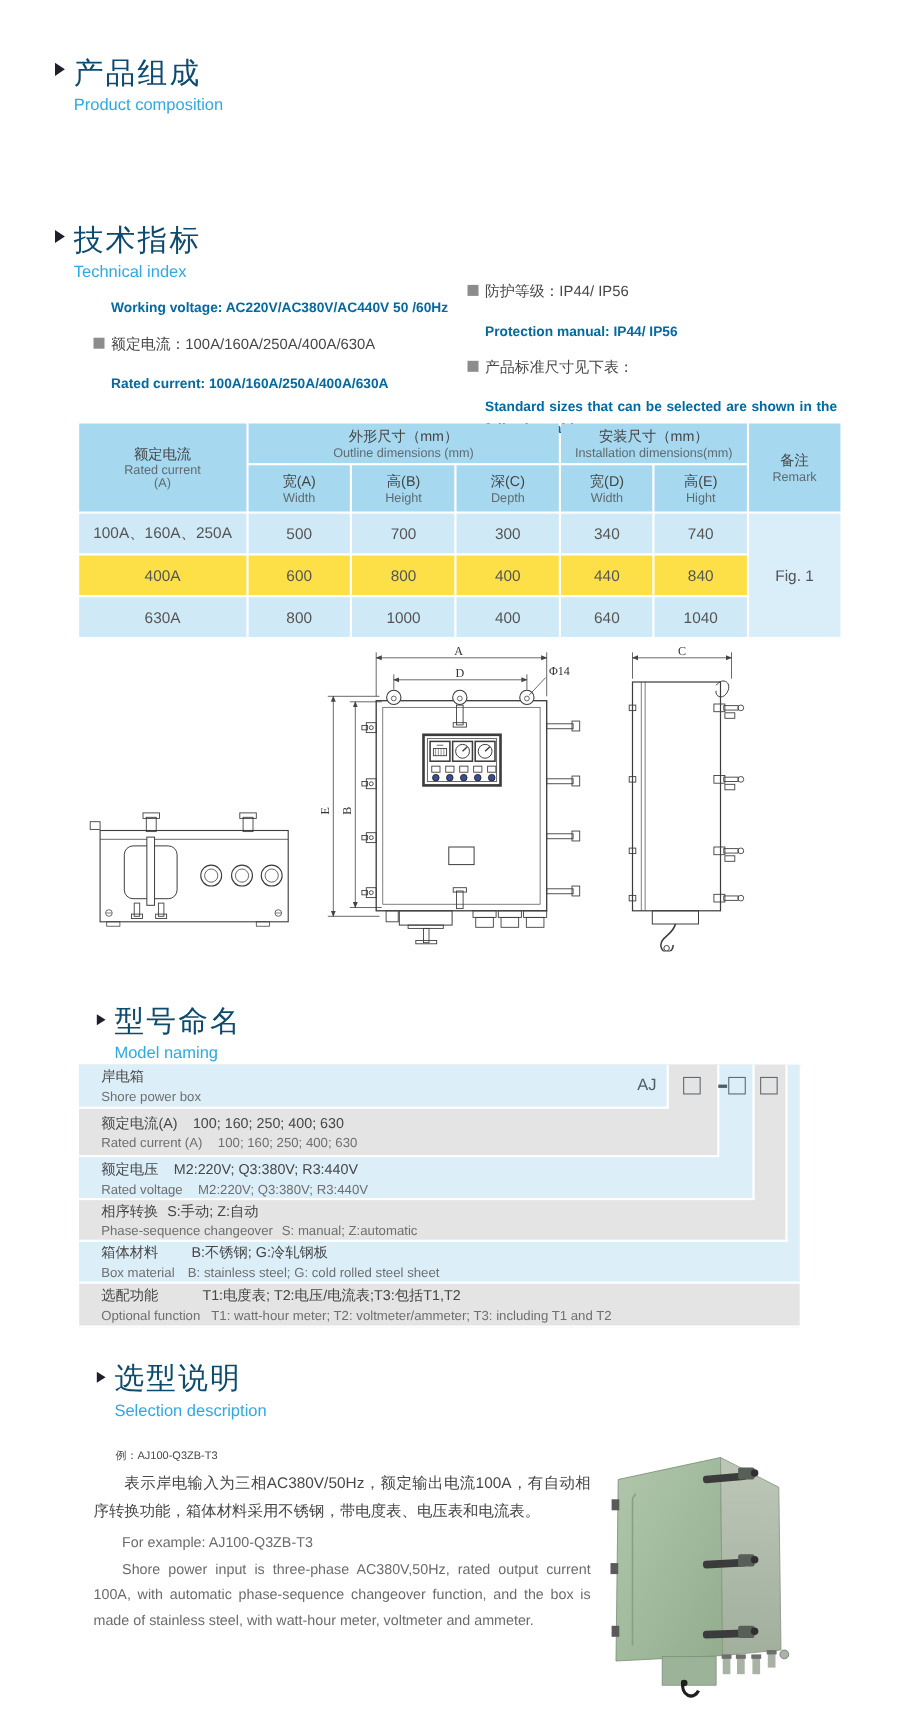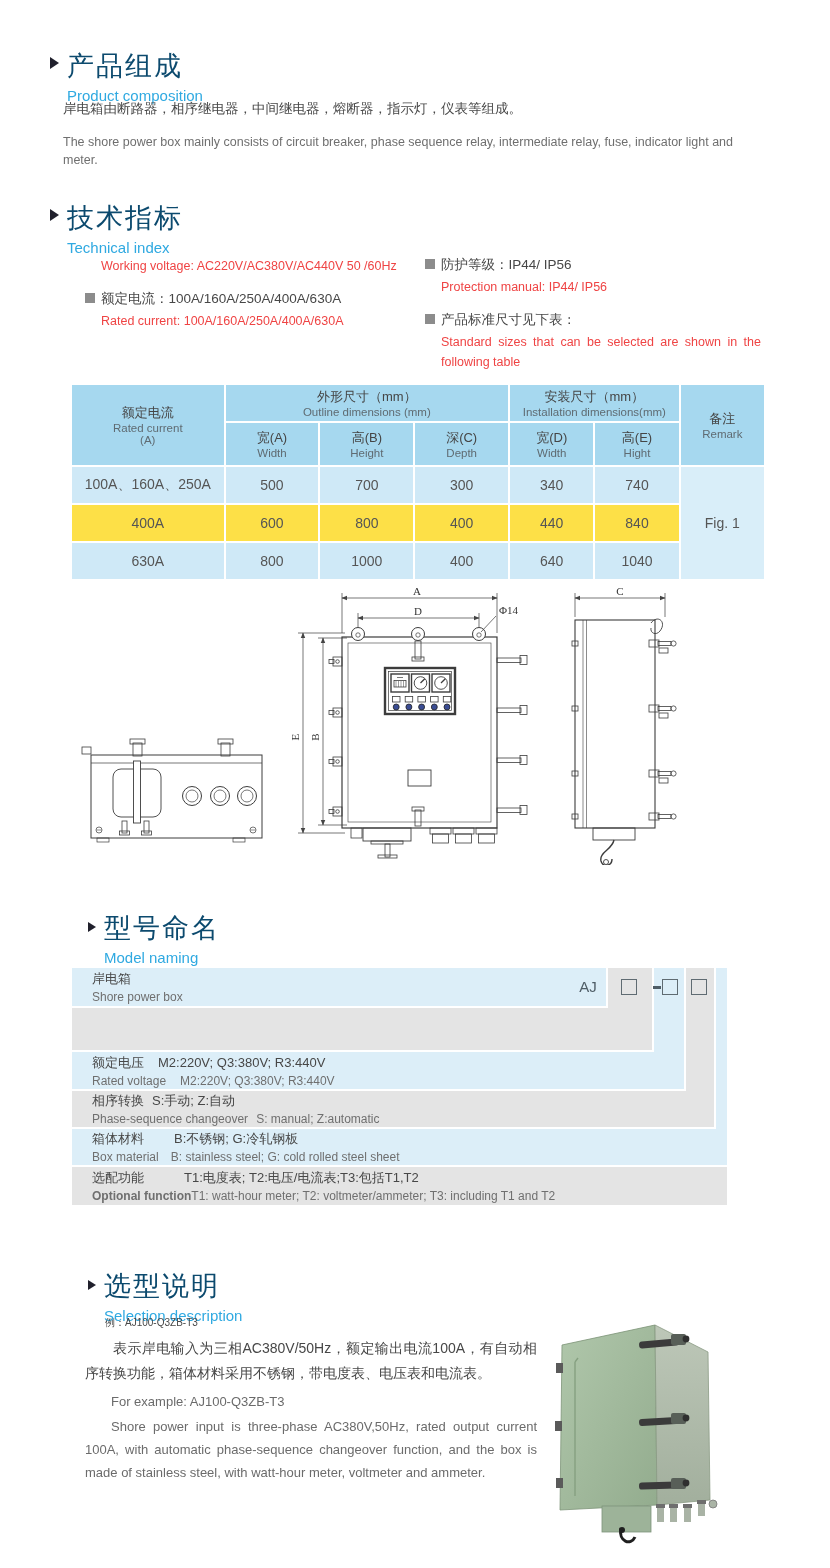--- a/index.html
+++ b/index.html
@@ -16,21 +16,21 @@
   .t-cn{font-size:13.5px;color:#474747;}
   .t-en{font-size:12.5px;color:#6f6f6f;}
   
   .pc-body{position:absolute;left:63px;top:100px;width:700px;}
   .pc-body .t-cn{display:block;margin-bottom:14px;}
   
   .spec-col{position:absolute;width:352px;}
   .spec-item{margin-bottom:13px;}
   .sq{display:inline-block;width:10px;height:10px;background:#8c8c8c;margin-right:6px;}
   .spec-cn{font-size:13.5px;color:#474747;line-height:1.55;}
-  .spec-en{font-size:12.5px;color:#ef4444;margin-left:16px;line-height:1.6;margin-top:1px;text-align:justify;}
+  .spec-en{font-size:12.5px;color:#0369a1;margin-left:16px;line-height:1.6;margin-top:15px;text-align:justify;font-weight:bold;}
   
   table.dim{position:absolute;left:70px;top:383px;width:696px;border-collapse:separate;border-spacing:2px;table-layout:fixed;}
   table.dim td{text-align:center;vertical-align:middle;padding:2px;}
   .th-bg{background:#a6d8ef;}
   .r1-bg{background:#cfe9f7;}
   .r2-bg{background:#fde047;}
   .rm-bg{background:#d9eef9;}
   .th-cn{font-size:13px;color:#454545;}
   .th-en{font-size:11.5px;color:#5f6b72;}
   .cell-v{font-size:14px;color:#555;}
@@ -59,24 +59,20 @@
   .photo{position:absolute;left:545px;top:1300px;}
 </style>
 </head>
 <body>
 
 <div class="page">
 
   <div class="sec-head" style="left:50px;top:48px;">
     <div><span class="tri"></span><span class="h-cn">产品组成</span></div>
     <div class="h-en">Product composition</div>
-  </div>
-  <div class="pc-body">
-    <span class="t-cn">岸电箱由断路器，相序继电器，中间继电器，熔断器，指示灯，仪表等组成。</span>
-    <span class="t-en">The shore power box mainly consists of circuit breaker, phase sequence relay, intermediate relay, fuse, indicator light and meter.</span>
   </div>
 
   <div class="sec-head" style="left:50px;top:200px;">
     <div><span class="tri"></span><span class="h-cn">技术指标</span></div>
     <div class="h-en">Technical index</div>
   </div>
 
   <div class="spec-col" style="left:85px;top:255px;">
     <div class="spec-item">
       <div class="spec-en">Working voltage: AC220V/AC380V/AC440V 50 /60Hz</div>
@@ -379,39 +375,43 @@
     <div class="code-prefix">AJ</div>
     <div class="code-box" style="left:549px;"></div>
     <div class="code-dash" style="left:581px;"></div>
     <div class="code-box" style="left:590px;"></div>
     <div class="code-box" style="left:619px;"></div>
 
     <div class="nrow" style="top:0;height:38px;width:530px;">
       <div class="cnline">岸电箱</div>
       <div class="enline">Shore power box</div>
     </div>
+    <div class="nrow" style="top:40px;height:42px;width:576px;">
+      <div class="cnline"><span class="nlabel">额定电流(A)</span><span>100; 160; 250; 400; 630</span></div>
+      <div class="enline"><span class="nlabel">Rated current (A)</span><span>100; 160; 250; 400; 630</span></div>
+    </div>
     <div class="nrow" style="top:84px;height:37px;width:608px;">
       <div class="cnline"><span class="nlabel">额定电压</span><span>M2:220V;  Q3:380V;  R3:440V</span></div>
       <div class="enline"><span class="nlabel">Rated voltage</span><span>M2:220V;  Q3:380V;  R3:440V</span></div>
     </div>
     <div class="nrow" style="top:123px;height:36px;width:638px;">
       <div class="cnline"><span class="nlabel" style="margin-right:8px;">相序转换</span><span>S:手动; Z:自动</span></div>
       <div class="enline"><span class="nlabel" style="margin-right:8px;">Phase-sequence changeover</span><span>S: manual;  Z:automatic</span></div>
     </div>
     <div class="nrow" style="top:161px;height:36px;width:650px;">
       <div class="cnline"><span class="nlabel" style="margin-right:30px;">箱体材料</span><span>B:不锈钢;  G:冷轧钢板</span></div>
       <div class="enline"><span class="nlabel" style="margin-right:12px;">Box material</span><span>B: stainless steel; G: cold rolled steel sheet</span></div>
     </div>
     <div class="nrow" style="top:199px;height:38px;width:650px;">
       <div class="cnline"><span class="nlabel" style="margin-right:40px;">选配功能</span><span>T1:电度表;  T2:电压/电流表;T3:包括T1,T2</span></div>
-      <div class="enline"><span class="nlabel" style="margin-right:0;font-weight:bold;">Optional function</span><span>T1: watt-hour meter; T2: voltmeter/ammeter; T3: including T1 and T2</span></div>
-    </div>
-  </div>
-
-  <div class="sec-head" style="left:88px;top:1268px;">
+      <div class="enline"><span class="nlabel" style="margin-right:10px;">Optional function</span><span>T1: watt-hour meter; T2: voltmeter/ammeter; T3: including T1 and T2</span></div>
+    </div>
+  </div>
+
+  <div class="sec-head" style="left:88px;top:1235px;">
     <div><span class="tri sm"></span><span class="h-cn">选型说明</span></div>
     <div class="h-en" style="margin-left:16px;">Selection description</div>
   </div>
 
   <div class="sel-body">
     <div class="sel-line">例：AJ100-Q3ZB-T3</div>
     <div class="sel-p-cn">表示岸电输入为三相AC380V/50Hz，额定输出电流100A，有自动相序转换功能，箱体材料采用不锈钢，带电度表、电压表和电流表。</div>
     <div class="sel-line-en">For example: AJ100-Q3ZB-T3</div>
     <div class="sel-p-en">Shore power input is three-phase AC380V,50Hz, rated output current 100A, with automatic phase-sequence changeover function, and the box is made of stainless steel, with watt-hour meter, voltmeter and ammeter.</div>
   </div>

